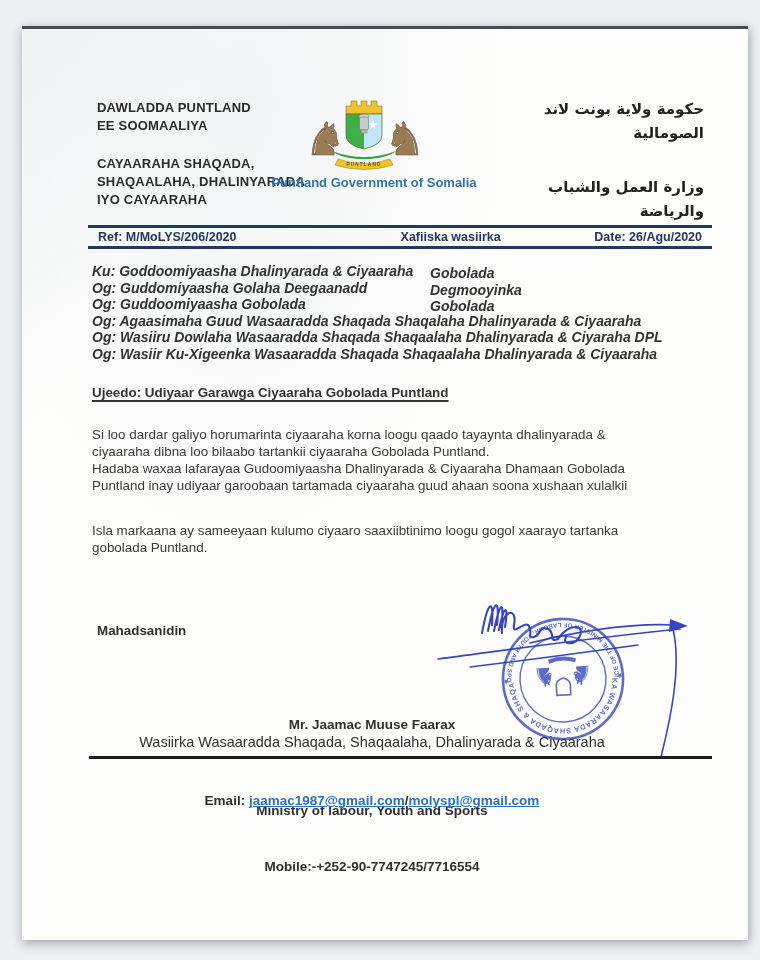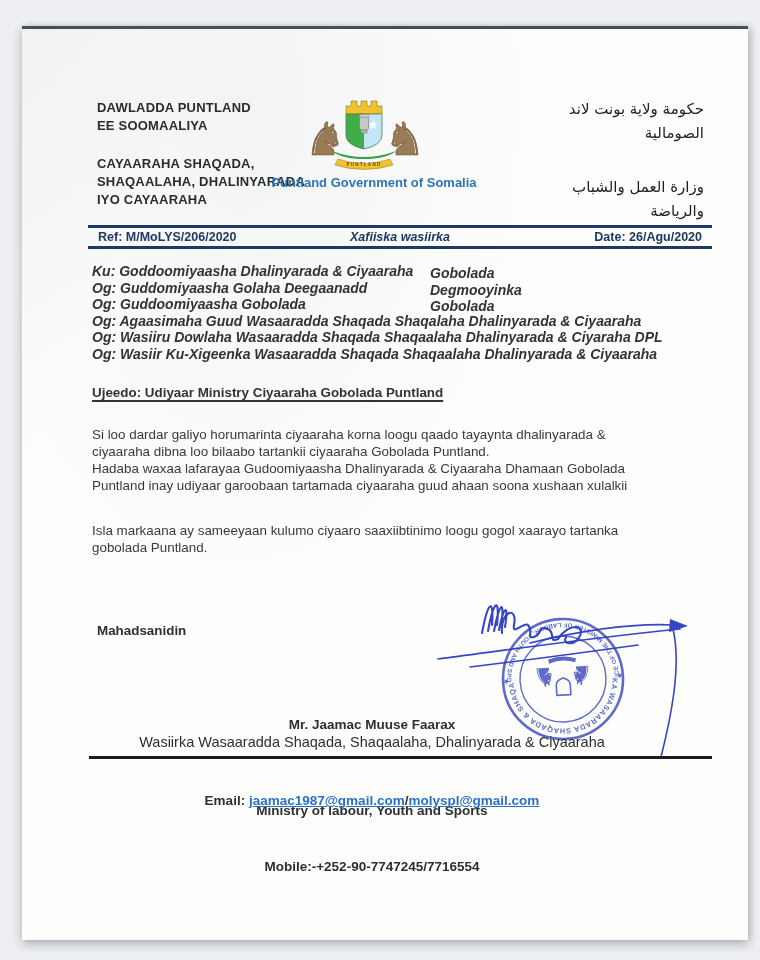--- a/index.html
+++ b/index.html
@@ -15,29 +15,29 @@
       linear-gradient(115deg, rgba(220,224,230,.35) 0%, rgba(255,255,255,0) 18%),
       radial-gradient(ellipse at 30% 8%, rgba(210,215,222,.25), rgba(255,255,255,0) 40%),
       #fdfdfc;
     border-top:3px solid #474d54;
     box-shadow:0 4px 10px rgba(40,45,55,.30), 3px 0 6px rgba(40,45,55,.12);
   }
   .abs{position:absolute;}
   .hdr-block{font-weight:bold;font-size:13px;line-height:18px;color:#2b2b2b;letter-spacing:.2px;}
   .caption{font-weight:bold;font-size:13px;color:#2e75b6;text-align:center;}
   .arabic{direction:rtl;text-align:right;font-family:"DejaVu Sans",sans-serif;
-          font-weight:normal;font-size:15px;line-height:24px;color:#222;}
+          font-weight:bold;font-size:15px;line-height:24px;color:#222;}
   .refbar{
     left:66px;top:196px;width:604px;
     border-top:3px solid #1f3864;border-bottom:3px solid #1f3864;
     padding:2px 10px;display:flex;align-items:center;
     font-weight:bold;font-size:12.5px;color:#1f3864;
   }
   .refbar .cell{flex:1;}
-  .refbar .c-mid{text-align:center;font-style:italic;}
+  .refbar .c-mid{text-align:right;}
   .refbar .c-right{text-align:right;}
   .recip{font-weight:bold;font-size:14px;line-height:16.5px;color:#333;font-style:italic;}
   .subject{font-weight:bold;font-size:13.4px;color:#333;text-decoration:underline;
            text-underline-offset:3px;text-decoration-thickness:1.5px;}
   .para{font-size:13.4px;line-height:16.8px;color:#3a3a3a;}
   .closing{font-weight:bold;font-size:13.4px;color:#2f2f2f;}
   .f-center{left:40px;width:620px;text-align:center;color:#2f2f2f;}
   .f-name{font-weight:bold;font-size:13.5px;}
   .f-title{font-size:14.5px;}
   .f-line{left:67px;top:727px;width:623px;height:2.5px;background:#1c1c1c;}
@@ -115,21 +115,21 @@
     <div>Og: Agaasimaha Guud Wasaaradda Shaqada Shaqalaha Dhalinyarada &amp; Ciyaaraha</div>
     <div>Og: Wasiiru Dowlaha Wasaaradda Shaqada Shaqaalaha Dhalinyarada &amp; Ciyaraha DPL</div>
     <div>Og: Wasiir Ku-Xigeenka Wasaaradda Shaqada Shaqaalaha Dhalinyarada &amp; Ciyaaraha</div>
   </div>
   <div class="abs recip" style="left:408px;top:236px;line-height:16.7px;">
     <div>Gobolada</div>
     <div>Degmooyinka</div>
     <div>Gobolada</div>
   </div>
 
-  <div class="abs subject" style="left:70px;top:356px;">Ujeedo: Udiyaar Ministry Ciyaaraha Gobolada Puntland</div>
+  <div class="abs subject" style="left:70px;top:356px;">Ujeedo: Udiyaar Garawga Ciyaaraha Gobolada Puntland</div>
 
   <div class="abs para" style="left:70px;top:382px;width:620px;margin-top:16px;">
     <div>Si loo dardar galiyo horumarinta ciyaaraha korna loogu qaado tayaynta dhalinyarada &amp;</div>
     <div>ciyaaraha dibna loo bilaabo tartankii ciyaaraha Gobolada Puntland.</div>
   </div>
   <div class="abs para" style="left:70px;top:432px;width:620px;">
     <div>Hadaba waxaa lafarayaa Gudoomiyaasha Dhalinyarada &amp; Ciyaaraha Dhamaan Gobolada</div>
     <div>Puntland inay udiyaar garoobaan tartamada ciyaaraha guud ahaan soona xushaan xulalkii</div>
   </div>
   <div class="abs para" style="left:70px;top:494px;width:620px;">

